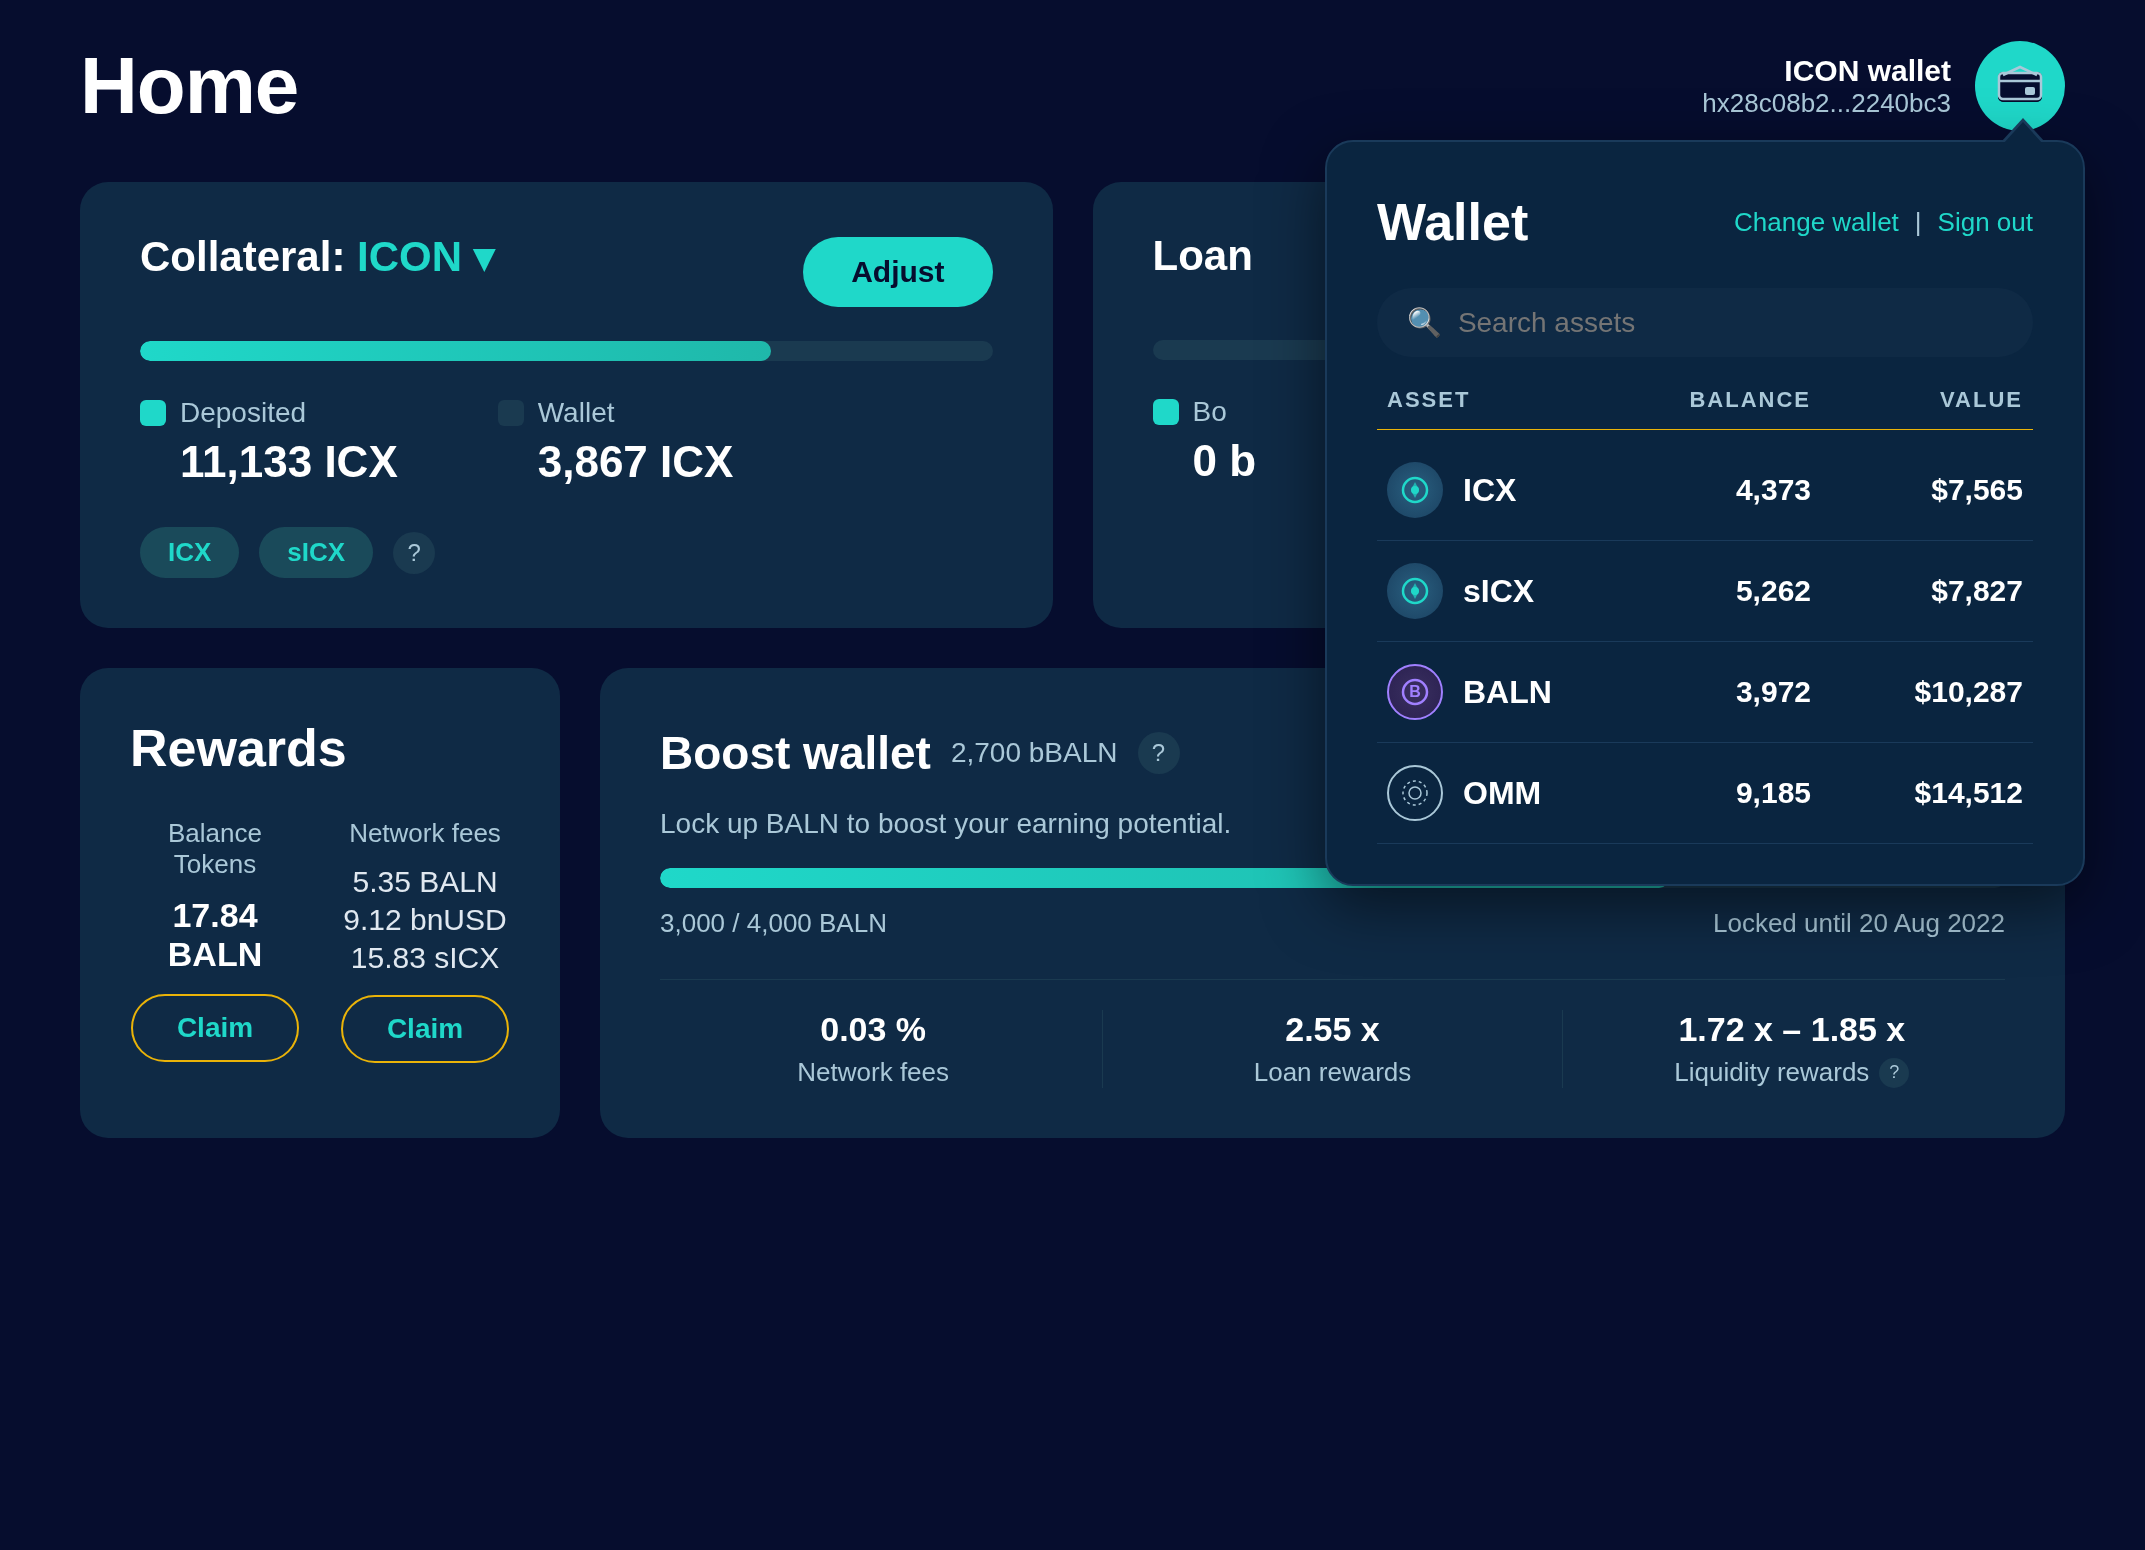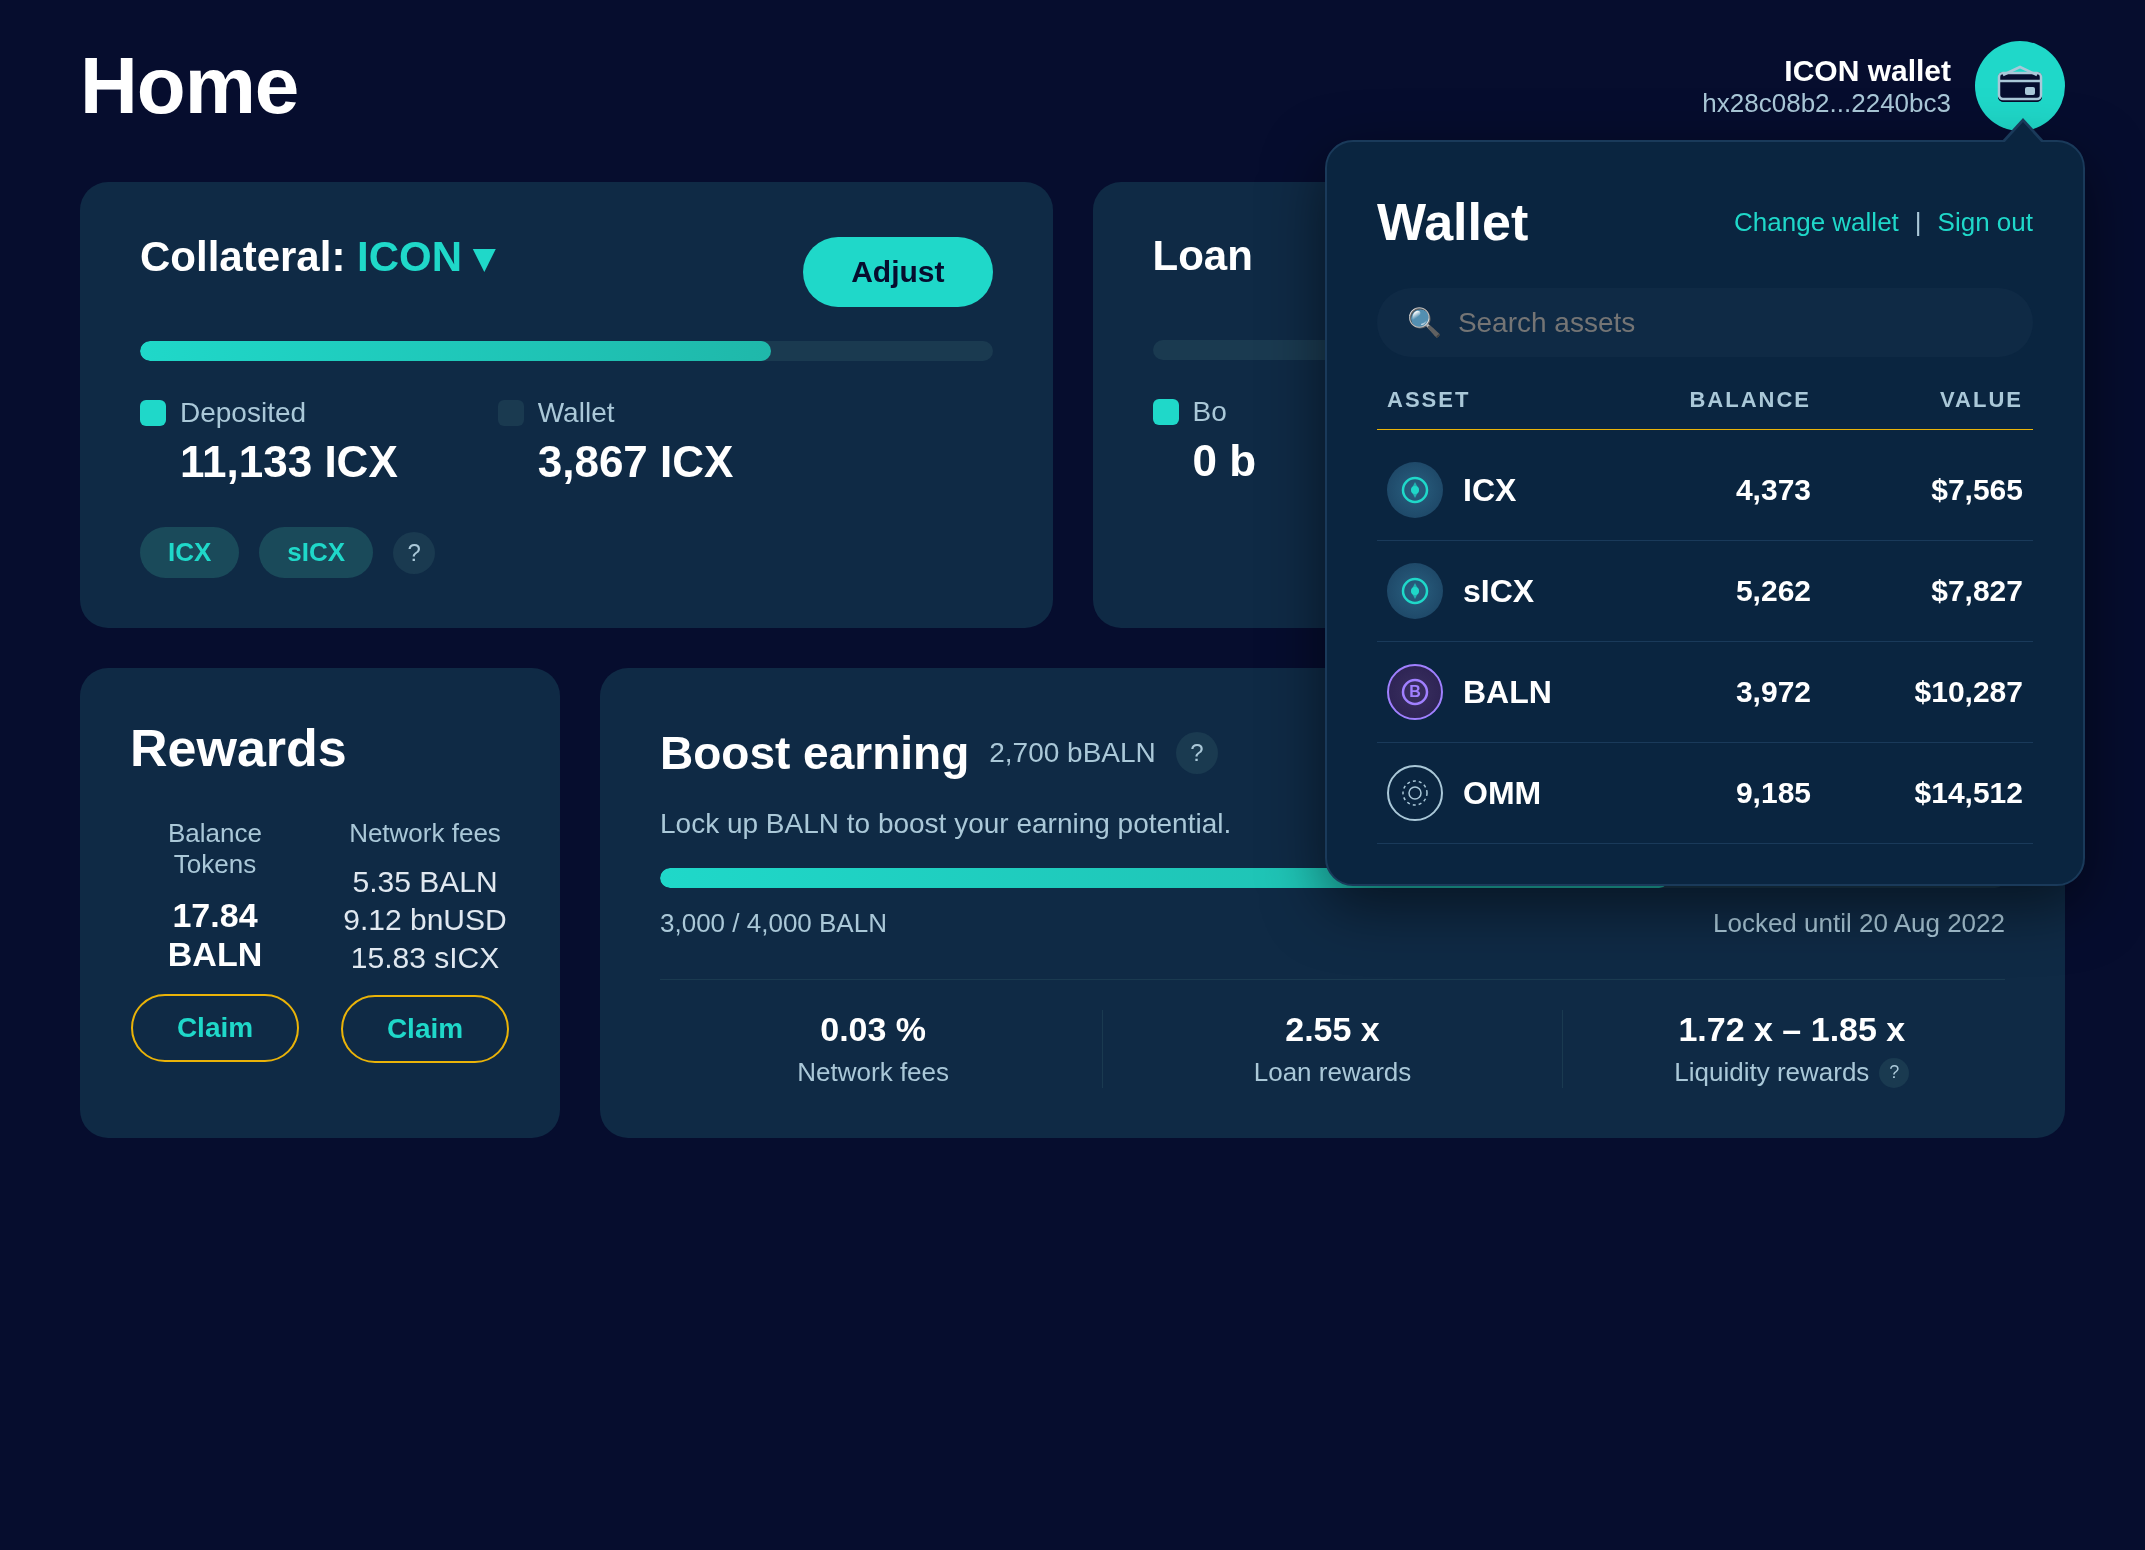--- a/index.html
+++ b/index.html
@@ -585,21 +585,21 @@
         <div class="rewards-sub-value">9.12 bnUSD</div>
         <div class="rewards-sub-value">15.83 sICX</div>
         <button class="claim-btn">Claim</button>
       </div>
     </div>
   </div>
 
   <div class="boost-card">
     <div class="boost-header">
       <div class="boost-title-row">
-        <span class="boost-title">Boost earning</span>
+        <span class="boost-title">Boost wallet</span>
         <span class="boost-badge">2,700 bBALN</span>
         <div class="help-icon">?</div>
       </div>
       <button class="adjust-btn">Adjust</button>
     </div>
     <div class="boost-desc">Lock up BALN to boost your earning potential.</div>
     <div class="boost-progress-container">
       <div class="boost-progress-fill"></div>
     </div>
     <div class="boost-meta-row">

